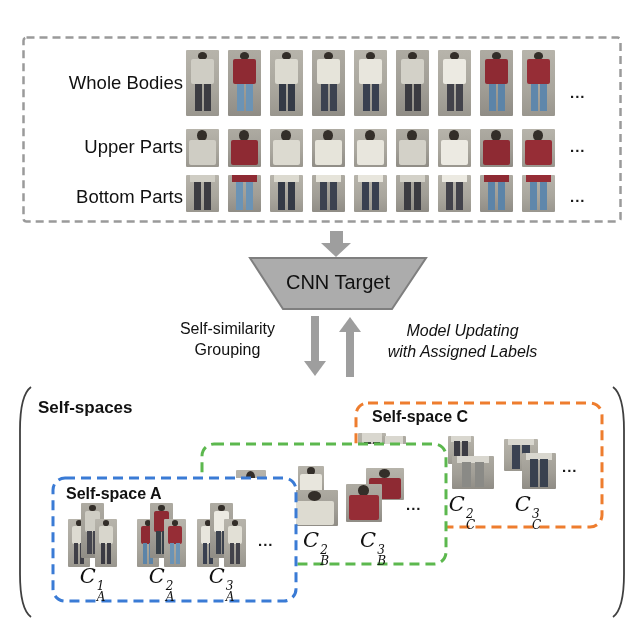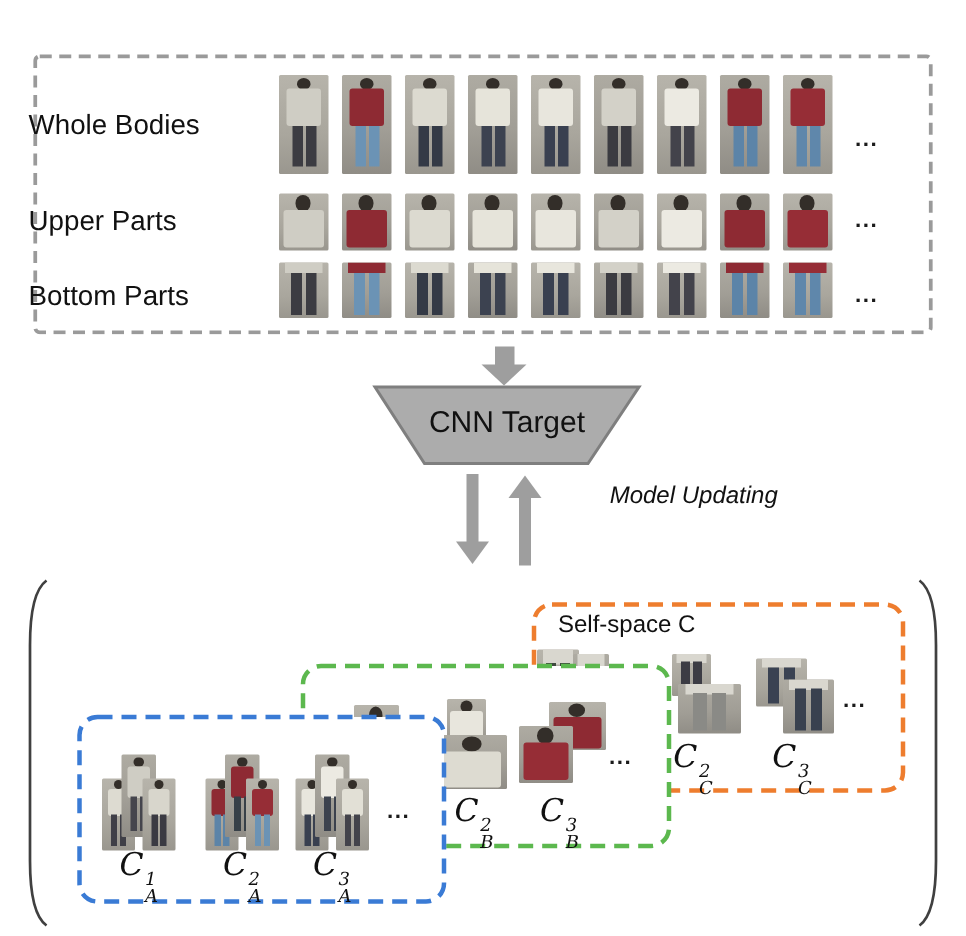--- a/index.html
+++ b/index.html
@@ -1,33 +1,33 @@
 <!DOCTYPE html>
 <html><head>
 <meta charset="utf-8">
 <style>
   html,body{margin:0;padding:0;background:#fff;}
   .canvas{position:relative;width:644px;height:624px;background:#fff;overflow:hidden;
           font-family:"Liberation Sans",sans-serif;color:#111;}
   .abs{position:absolute;}
   .title{position:absolute;left:22px;top:5px;width:600px;text-align:center;
          font-size:18px;font-weight:bold;}
-  .row-label{position:absolute;left:19px;width:150px;text-align:left;font-size:18.5px;}
+  .row-label{position:absolute;left:33px;width:150px;text-align:right;font-size:18.5px;}
   .thumb-row{position:absolute;left:186px;display:flex;gap:9px;}
   .thumb{position:relative;overflow:hidden;border-radius:1px;flex:0 0 auto;}
   .bgA{background:linear-gradient(178deg,#b7b4ab 0%,#a9a69d 60%,#99968e 100%);}
   .bgB{background:linear-gradient(178deg,#aeaba2 0%,#a19e96 55%,#8f8c85 100%);}
   .pt{position:absolute;}
   .ellipsis{position:absolute;font-size:15px;font-weight:bold;letter-spacing:1px;color:#1a1a1a;}
   .arrow-shaft{position:absolute;background:#9E9E9E;}
   .tri{position:absolute;width:0;height:0;}
   .cnn-label{position:absolute;left:248px;top:271px;width:180px;text-align:center;font-size:20px;}
   .flow-label{position:absolute;text-align:center;font-size:16px;line-height:21px;}
   .ss-title{position:absolute;left:38px;top:398px;font-size:17px;font-weight:bold;}
-  .space-label{position:absolute;font-size:16px;}
+  .space-label{position:absolute;font-size:16px;font-weight:bold;}
   .layer{position:absolute;left:0;top:0;width:644px;height:624px;pointer-events:none;}
   .mc{font-family:"DejaVu Serif",serif;font-style:italic;font-size:21px;color:#111;}
   .mc .scripts{display:inline-flex;flex-direction:column;align-items:flex-start;
                font-size:12px;line-height:11px;vertical-align:-7px;margin-left:1px;}
   .cl-label{position:absolute;text-align:center;}
 </style>
 </head>
 <body>
 
 <div class="canvas">
@@ -176,32 +176,36 @@
     <polygon points="2,2 178,2 144,53 35,53" fill="#ACACAC" stroke="#7F7F7F" stroke-width="2"></polygon>
   </svg>
   <div class="cnn-label">CNN Target</div>
 
   <div class="arrow-shaft" style="left:311px;top:316px;width:8px;height:47px;"></div>
   <div class="tri" style="left:304px;top:361px;border-left:11px solid transparent;border-right:11px solid transparent;border-top:15px solid #9E9E9E;"></div>
   <div class="tri" style="left:339px;top:317px;border-left:11px solid transparent;border-right:11px solid transparent;border-bottom:15px solid #9E9E9E;"></div>
   <div class="arrow-shaft" style="left:346px;top:331px;width:8px;height:46px;"></div>
 
   <div class="flow-label" style="left:155px;top:318px;width:145px;">
+    <div>Self-similarity</div>
+    <div>Grouping</div>
   </div>
   <div class="flow-label" style="left:365px;top:320px;width:195px;font-style:italic;">
     <div>Model Updating</div>
+    <div>with Assigned Labels</div>
   </div>
 
   <svg class="abs" style="left:16px;top:384px;" width="24" height="236">
     <path d="M15,3 Q4,11 4,46 L4,190 Q4,225 15,233" fill="none" stroke="#404040" stroke-width="1.8"></path>
   </svg>
   <svg class="abs" style="left:604px;top:384px;" width="24" height="236">
     <path d="M9,3 Q20,11 20,46 L20,190 Q20,225 9,233" fill="none" stroke="#404040" stroke-width="1.8"></path>
   </svg>
 
+  <div class="ss-title">Self-spaces</div>
 
   <svg class="abs" style="left:354px;top:401px;z-index:1;" width="250" height="128">
     <rect x="2" y="2" width="246" height="124" rx="12" fill="#ffffff" stroke-width="3" stroke-dasharray="10 6" stroke="#EE7D2E"></rect>
   </svg>
   <div id="space-C" class="layer" style="z-index:2;">
     <div class="space-label" style="left:372px;top:408px;">Self-space C</div>
     <div class="ellipsis" style="left:562px;top:458px;">...</div>
   <div class="thumb bgA" style="width: 28px; height: 48px; position: absolute; left: 358px; top: 433px;">
         <div class="pt" style="left: 13%; top: 0px; width: 74%; height: 20%; background: rgb(217, 215, 207);"></div>
         <div class="pt" style="left: 23%; top: 18%; width: 54%; height: 76%; background: linear-gradient(90deg, rgb(63, 74, 63) 0px, rgb(63, 74, 63) 42%, transparent 42%, transparent 58%, rgb(63, 74, 63) 58%, rgb(63, 74, 63) 100%);"></div>
@@ -268,20 +272,21 @@
       <div class="cl-label" style="left: 350px; top: 528px; width: 46px;"><span class="mc">C<span class="scripts">
             <span>3</span>
             <span>B</span>
           </span></span></div>
     </div>
 
   <svg class="abs" style="left:51px;top:476px;z-index:5;" width="247" height="127">
     <rect x="2" y="2" width="243" height="123" rx="12" fill="#ffffff" stroke-width="3" stroke-dasharray="10 6" stroke="#3A7BD5"></rect>
   </svg>
   <div id="space-A" class="layer" style="z-index:6;">
+    <div class="space-label" style="left:66px;top:485px;">Self-space A</div>
     <div class="ellipsis" style="left:258px;top:532px;">...</div>
   <div class="thumb bgA" style="width: 22px; height: 48px; position: absolute; left: 68px; top: 519px;">
         <div class="pt" style="left: 36%; top: 3%; width: 28%; height: 12%; border-radius: 50%; background: rgb(51, 46, 41);"></div>
         <div class="pt" style="left: 16%; top: 14%; width: 68%; height: 38%; border-radius: 2px; background: rgb(221, 219, 209);"></div>
         <div class="pt" style="left: 27%; top: 51%; width: 48%; height: 42%; background: linear-gradient(90deg, rgb(63, 63, 71) 0px, rgb(63, 63, 71) 42%, transparent 42%, transparent 58%, rgb(63, 63, 71) 58%, rgb(63, 63, 71) 100%);"></div>
       </div>
       <div class="thumb bgB" style="width: 23px; height: 55px; position: absolute; left: 81px; top: 503px;">
         <div class="pt" style="left: 36%; top: 3%; width: 28%; height: 12%; border-radius: 50%; background: rgb(51, 46, 41);"></div>
         <div class="pt" style="left: 16%; top: 14%; width: 68%; height: 38%; border-radius: 2px; background: rgb(207, 205, 196);"></div>
         <div class="pt" style="left: 27%; top: 51%; width: 48%; height: 42%; background: linear-gradient(90deg, rgb(69, 69, 77) 0px, rgb(69, 69, 77) 42%, transparent 42%, transparent 58%, rgb(69, 69, 77) 58%, rgb(69, 69, 77) 100%);"></div>

